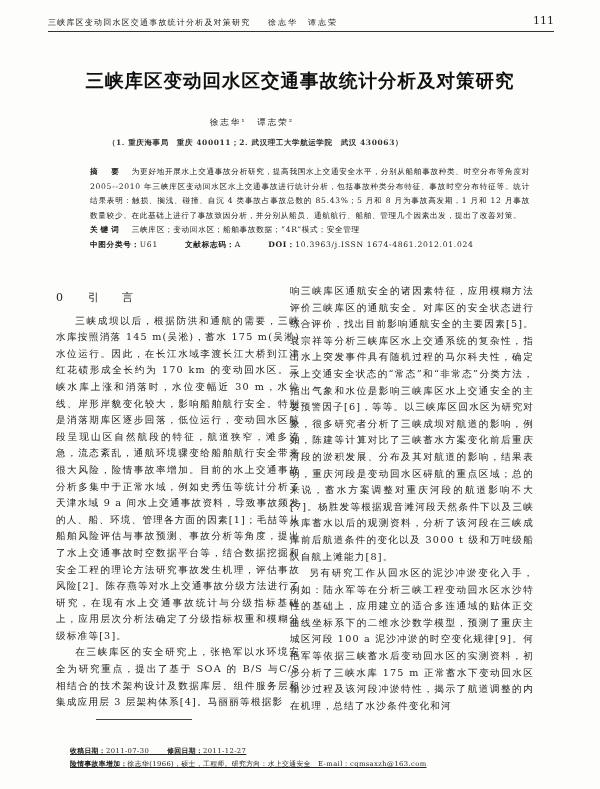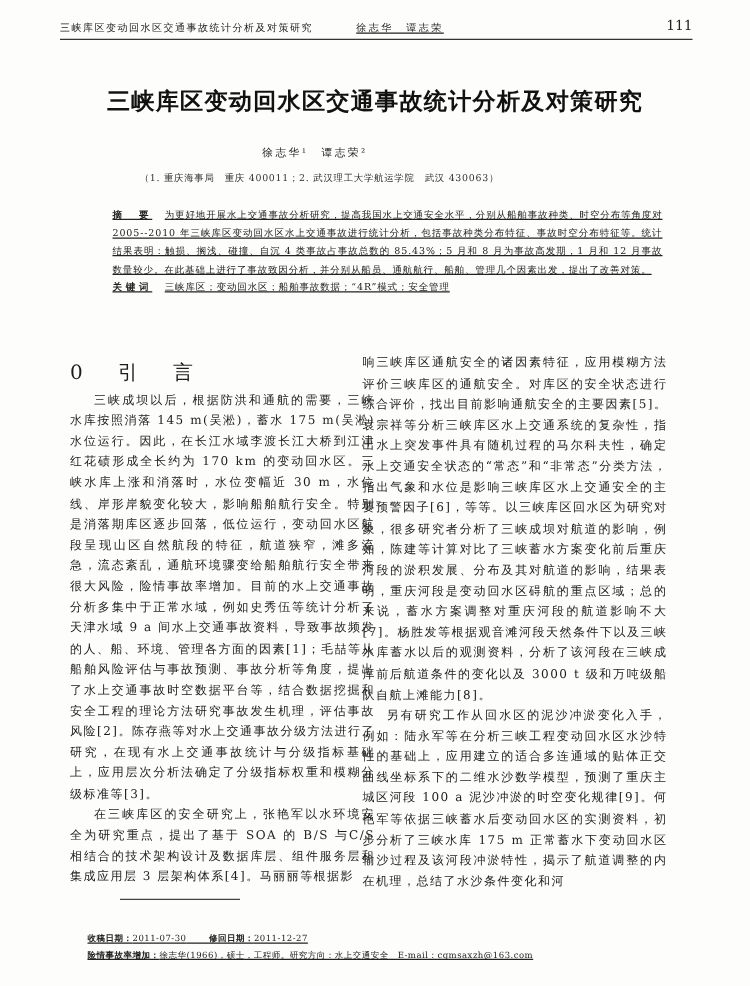--- a/index.html
+++ b/index.html
@@ -5,56 +5,56 @@
   html, body { margin: 0; padding: 0; }
   body {
     width: 600px; height: 789px; background: #fdfdfb; overflow: hidden;
     font-family: "DejaVu Serif", serif; color: #1a1a1a; position: relative;
   }
   .running-head {
     position: absolute; left: 48px; top: 14px; width: 506px; height: 20px;
     font-size: 8px; letter-spacing: 1.2px; color: #222;
   }
   .running-head .rh-title { position: absolute; left: 0; top: 3px; }
-  .running-head .rh-authors { position: absolute; left: 237px; top: 3px; letter-spacing: 2px; text-decoration: underline; }
+  .running-head .rh-authors { position: absolute; left: 220px; top: 3px; letter-spacing: 2px; }
   .running-head .rh-page { position: absolute; right: 0; top: 0; font-size: 11px; letter-spacing: 0; }
   .running-head .rule { position: absolute; left: 0; right: 0; top: 17px; border-top: 1.5px solid #333; }
 
   .title {
     position: absolute; left: 0; width: 600px; top: 68px; text-align: center;
     font-size: 18.5px; font-weight: bold; letter-spacing: 1px; color: #111;
   }
   .authors {
     position: absolute; left: 0; width: 504px; top: 117px; text-align: center;
     font-size: 8.5px; letter-spacing: 2px;
   }
   .affiliation {
     position: absolute; left: 0; width: 511px; top: 138px; text-align: center;
-    font-size: 7.5px; letter-spacing: 0.6px; color: #333;
+    font-size: 7.5px; letter-spacing: 0.6px; color: #333; font-weight: bold;
   }
 
   .abstract {
     position: absolute; left: 90px; top: 165px; width: 440px;
     font-size: 7.6px; line-height: 14.5px; letter-spacing: 0.7px; color: #222;
   }
-  .abstract p { margin: 0; text-align: justify; text-decoration: underline; }
+  .abstract p { margin: 0; text-align: justify; }
   .label { font-weight: bold; margin-right: 10px; letter-spacing: 3px; }
   .meta-line { font-size: 7.6px; }
   .meta-line .seg { margin-right: 24px; }
 
   .col {
     position: absolute; top: 290px; width: 244px;
     font-size: 9.6px; line-height: 16.6px; letter-spacing: 1.2px; color: #1c1c1c;
   }
   .col.left { left: 56px; }
   .col.right { left: 290px; top: 283px; }
   .col p { margin: 0; text-align: justify; }
   .col p.indent { text-indent: 2em; }
   .section-heading {
-    font-size: 16px; letter-spacing: 6px; margin: 0 0 6px 0; font-weight: normal;
+    font-size: 11px; letter-spacing: 6px; margin: 0 0 6px 0; font-weight: normal;
   }
   .footnote-rule { border-top: 1px solid #444; width: 96px; margin: 8px 0 0 40px; }
 
   .footnotes {
     position: absolute; left: 70px; top: 745px; width: 480px;
     font-size: 6.8px; line-height: 13px; color: #222; letter-spacing: 0.4px; text-decoration: underline;
   }
   .footnotes b { font-weight: bold; }
 </style>
 </head>
@@ -71,20 +71,25 @@
 <div class="authors">徐志华¹　谭志荣²</div>
 <div class="affiliation">（1. 重庆海事局　重庆 400011；2. 武汉理工大学航运学院　武汉 430063）</div>
 
 <div class="abstract">
   <p>
     <span class="label">摘　要</span><span>为更好地开展水上交通事故分析研究，提高我国水上交通安全水平，分别从船舶事故种类、时空分布等角度对 2005--2010 年三峡库区变动回水区水上交通事故进行统计分析，包括事故种类分布特征、事故时空分布特征等。统计结果表明：触损、搁浅、碰撞、自沉 4 类事故占事故总数的 85.43%；5 月和 8 月为事故高发期，1 月和 12 月事故数量较少。在此基础上进行了事故致因分析，并分别从船员、通航航行、船舶、管理几个因素出发，提出了改善对策。</span>
   </p>
   <p>
     <span class="label">关键词</span><span>三峡库区；变动回水区；船舶事故数据；“4R”模式；安全管理</span>
   </p>
+  <p class="meta-line">
+    <span class="seg"><b>中图分类号：</b><span>U61</span></span>
+    <span class="seg"><b>文献标志码：</b><span>A</span></span>
+    <span class="seg"><b>DOI：</b><span>10.3963/j.ISSN 1674-4861.2012.01.024</span></span>
+  </p>
 </div>
 
 <div class="col left">
   <h2 class="section-heading">
     <span>0</span>&nbsp;&nbsp;<span>引　言</span>
   </h2>
   <p class="indent">三峡成坝以后，根据防洪和通航的需要，三峡水库按照消落 145 m(吴淞)，蓄水 175 m(吴淞)水位运行。因此，在长江水域李渡长江大桥到江津红花碛形成全长约为 170 km 的变动回水区。三峡水库上涨和消落时，水位变幅近 30 m，水位线、岸形岸貌变化较大，影响船舶航行安全。特别是消落期库区逐步回落，低位运行，变动回水区航段呈现山区自然航段的特征，航道狭窄，滩多流急，流态紊乱，通航环境骤变给船舶航行安全带来很大风险，险情事故率增加。目前的水上交通事故分析多集中于正常水域，例如史秀伍等统计分析了天津水域 9 a 间水上交通事故资料，导致事故频发的人、船、环境、管理各方面的因素[1]；毛喆等从船舶风险评估与事故预测、事故分析等角度，提出了水上交通事故时空数据平台等，结合数据挖掘和安全工程的理论方法研究事故发生机理，评估事故风险[2]。陈存燕等对水上交通事故分级方法进行了研究，在现有水上交通事故统计与分级指标基础上，应用层次分析法确定了分级指标权重和模糊分级标准等[3]。</p>
   <p class="indent">在三峡库区的安全研究上，张艳军以水环境安全为研究重点，提出了基于 SOA 的 B/S 与C/S 相结合的技术架构设计及数据库层、组件服务层和集成应用层 3 层架构体系[4]。马丽丽等根据影</p>
   <div class="footnote-rule"></div>
 </div>

